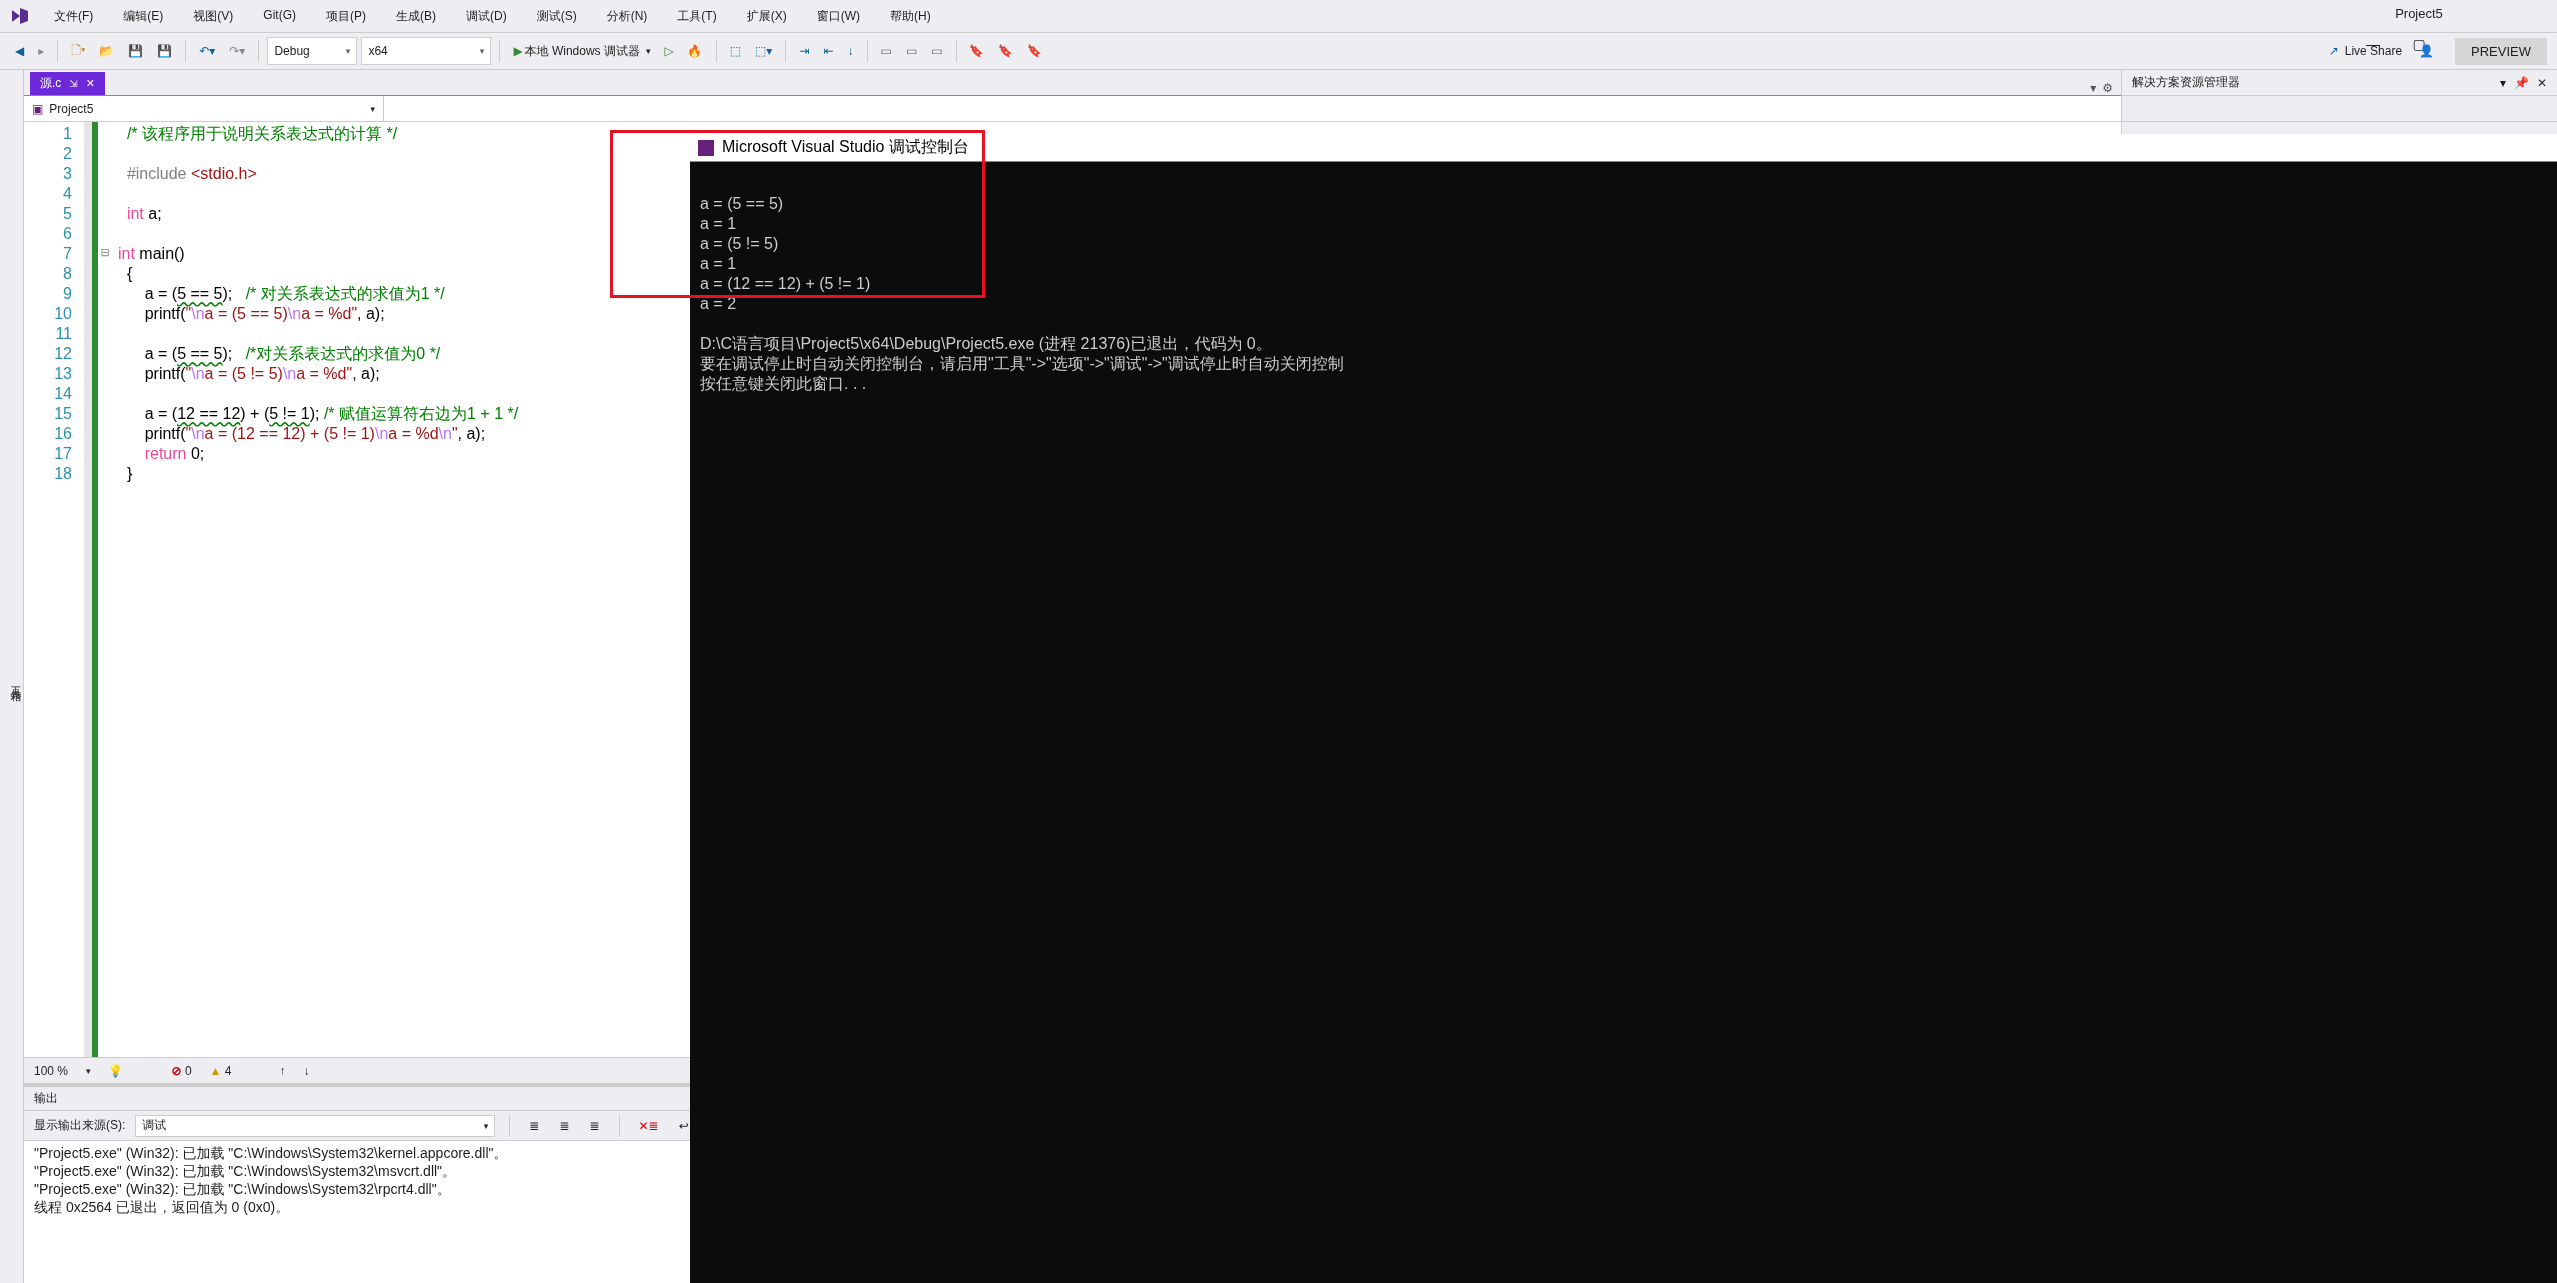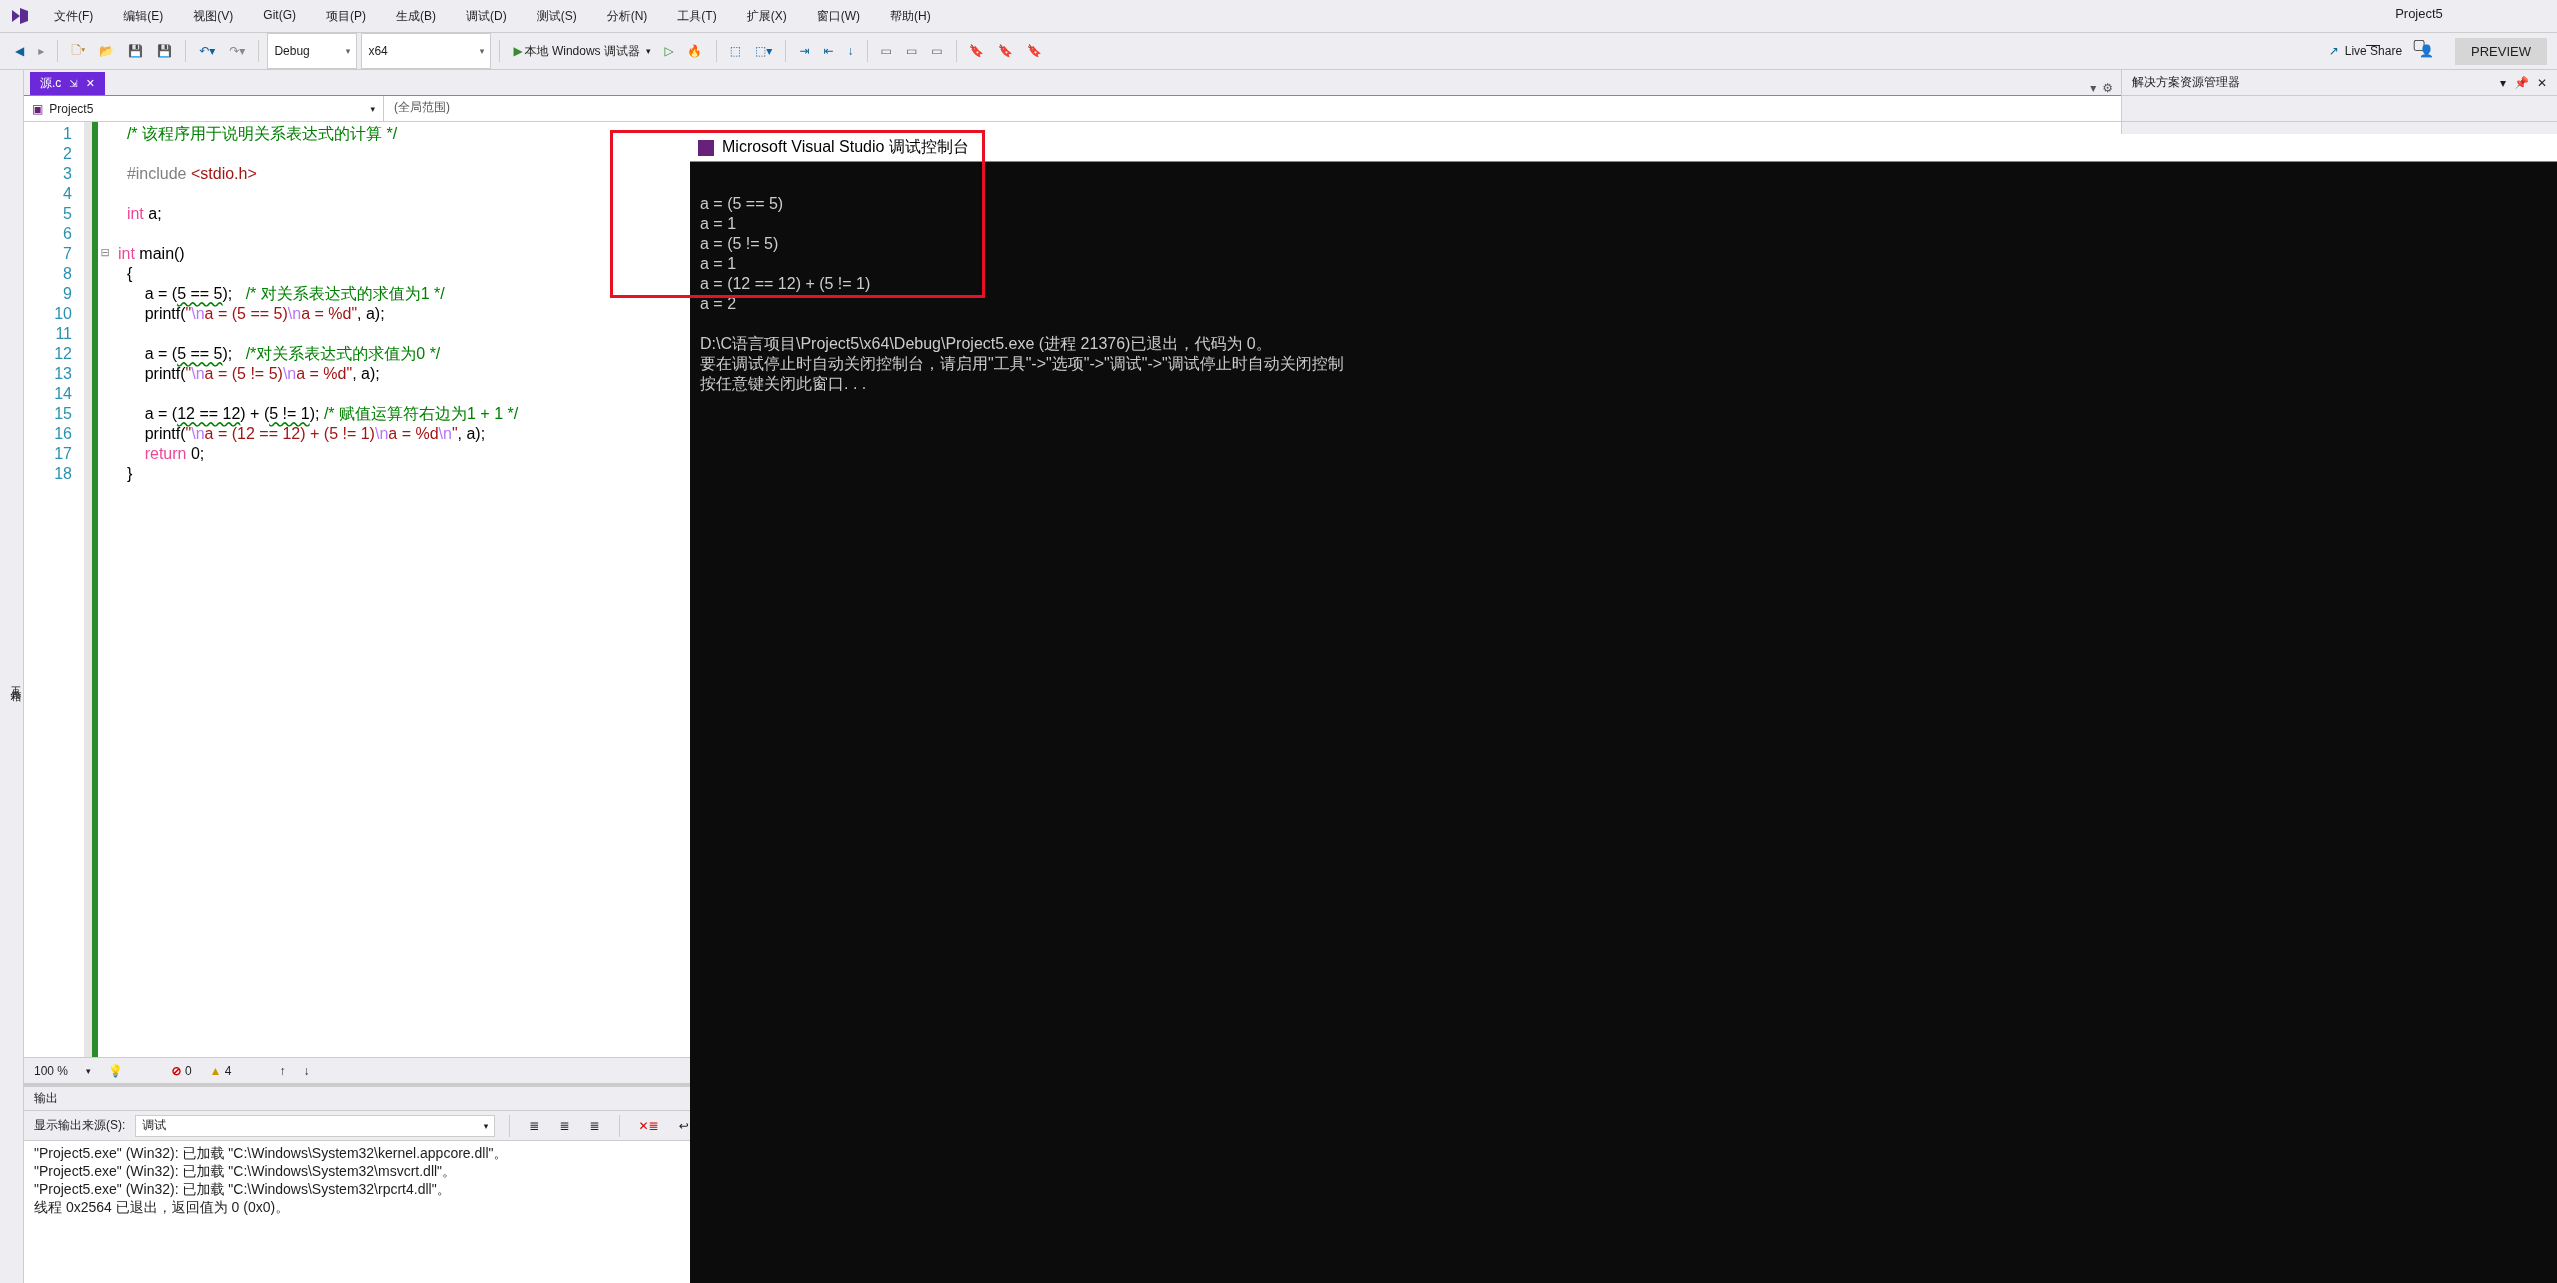--- a/index.html
+++ b/index.html
@@ -14,21 +14,21 @@
 .searchbox { width: 260px; height: 24px; background: #fff; border: 1px solid #ccc; display: flex; align-items: center; padding: 0 6px; }
 .searchbox input { flex: 1; border: none; outline: none; font-size: 12px; color: #888; background: transparent; }
 .projlabel { padding: 0 40px; font-size: 13px; }
 .win-btns { display: flex; gap: 0; }
 .win-btn { width: 46px; height: 30px; display: flex; align-items: center; justify-content: center; font-size: 14px; }
 
 
 .toolbar { height: 38px; background: #eeeef2; border-top: 1px solid #ccc; border-bottom: 1px solid #ccc; display: flex; align-items: center; padding: 0 10px; gap: 4px; }
 .tb-sep { width: 1px; height: 22px; background: #ccc; margin: 0 4px; }
 .tb-btn { padding: 3px 5px; display: flex; align-items: center; gap: 2px; }
-.tb-dd { min-width: 80px; height: 36px; background: #fff; border: 1px solid #ccc; padding: 0 6px; display: flex; align-items: center; font-size: 12px; }
+.tb-dd { min-width: 80px; height: 28px; background: #fff; border: 1px solid #ccc; padding: 0 6px; display: flex; align-items: center; font-size: 12px; }
 .tb-dd::after { content: "▾"; margin-left: auto; font-size: 9px; color: #666; }
 .tb-play { color: #388a34; }
 .live-share { margin-left: auto; display:flex; align-items:center; gap:6px; padding:3px 8px;}
 .preview-btn { background: #d6d6d6; padding: 6px 16px; margin-left: 12px; font-size: 13px; }
 
 
 .main { display: flex; height: calc(100% - 70px); }
 .left-gutter { width: 24px; background: #eeeef2; border-right: 1px solid #ccc; writing-mode: vertical-rl; text-orientation: upright; padding-top: 8px; font-size: 11px; text-align: center; letter-spacing: 2px; }
 .center { flex: 1; display: flex; flex-direction: column; background: #fff; overflow: hidden; }
 .right-panel { width: 436px; background: #eeeef2; border-left: 1px solid #ccc; }
@@ -189,21 +189,20 @@
         <span>⚙</span>
       </div>
     </div>
 
     <div class="scope-bar">
       <div class="scope-cell">
         <span style="color:#68217a">▣</span>
         <span>Project5</span>
         <span style="margin-left:auto;font-size:9px">▾</span>
       </div>
-      <div class="scope-cell2">(全局范围)</div>
     </div>
 
     <div class="editor">
       <div class="ln-col" id="lineNumbers">
           <div>1</div>
           <div>2</div>
           <div>3</div>
           <div>4</div>
           <div>5</div>
           <div>6</div>

